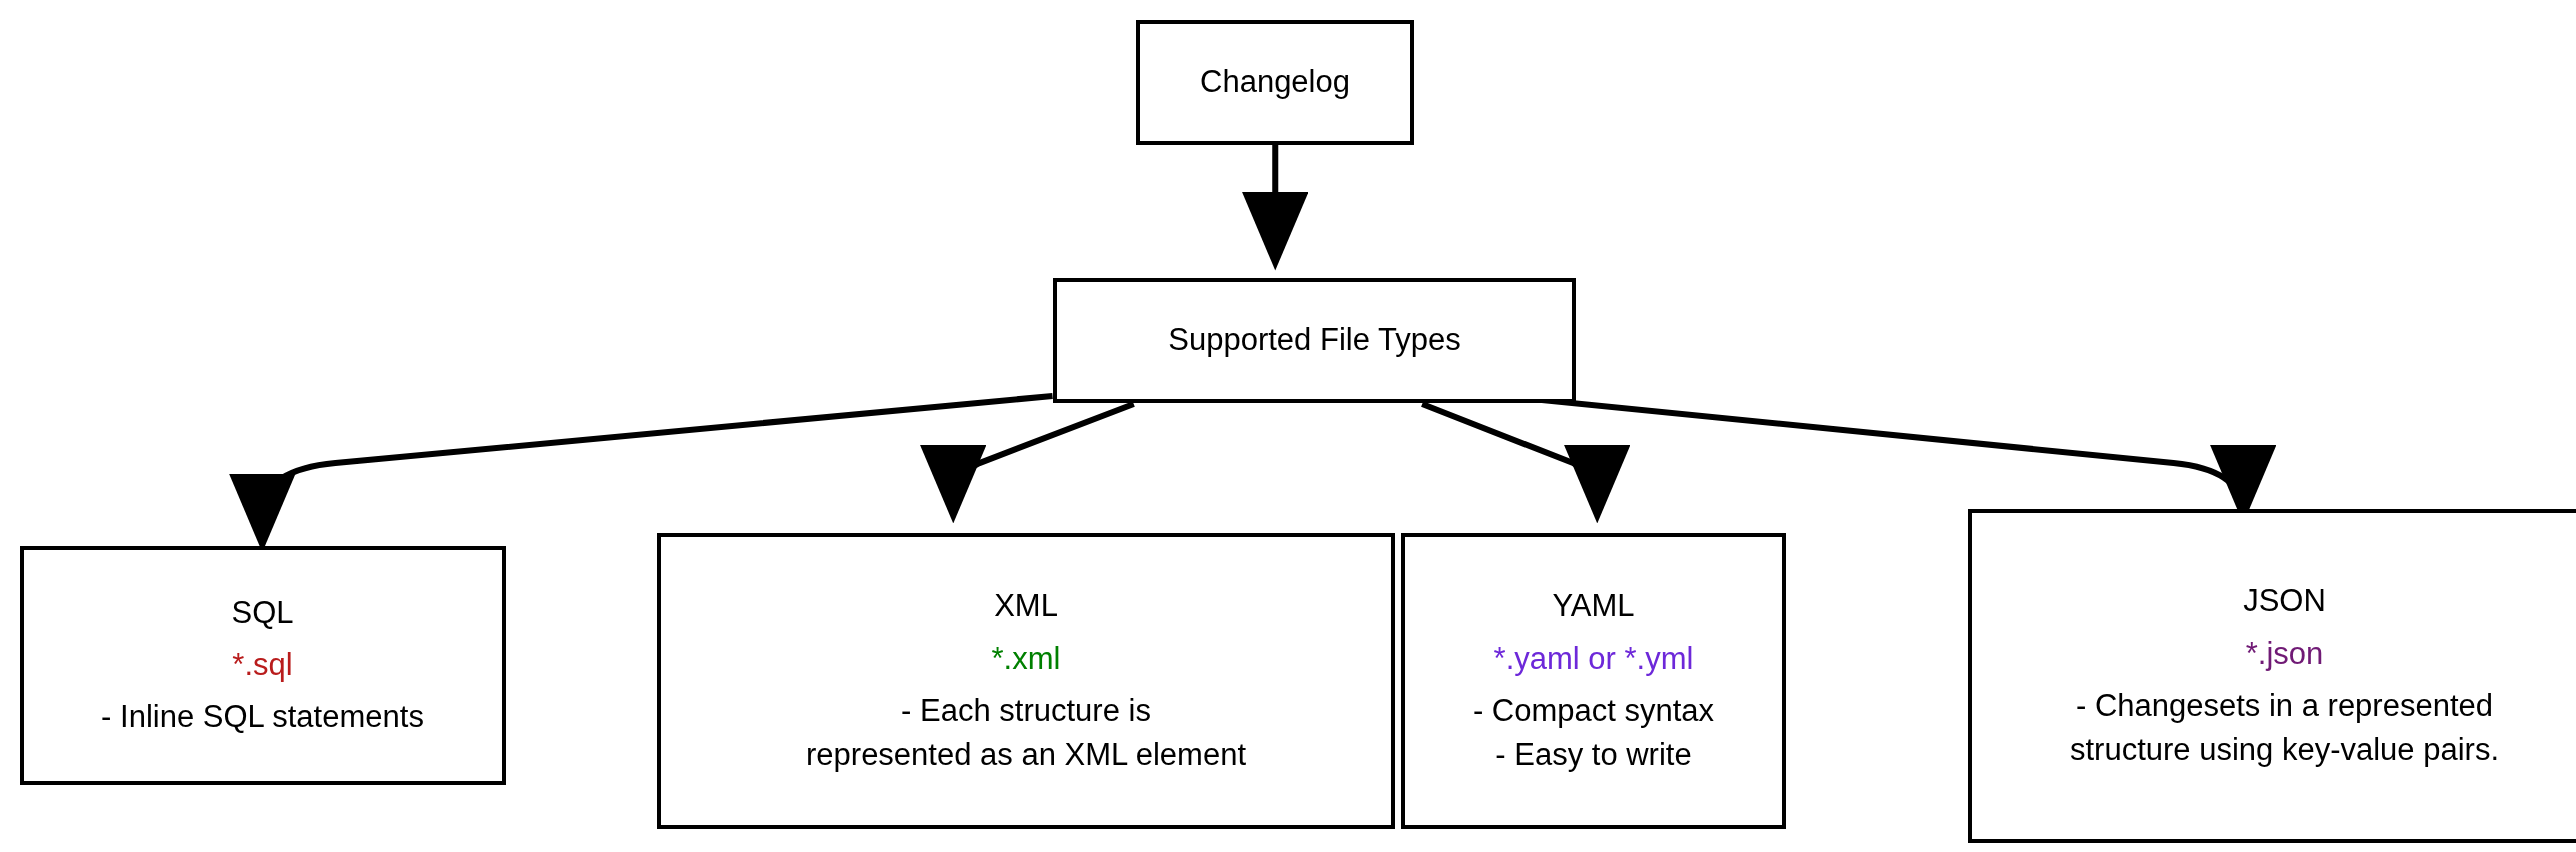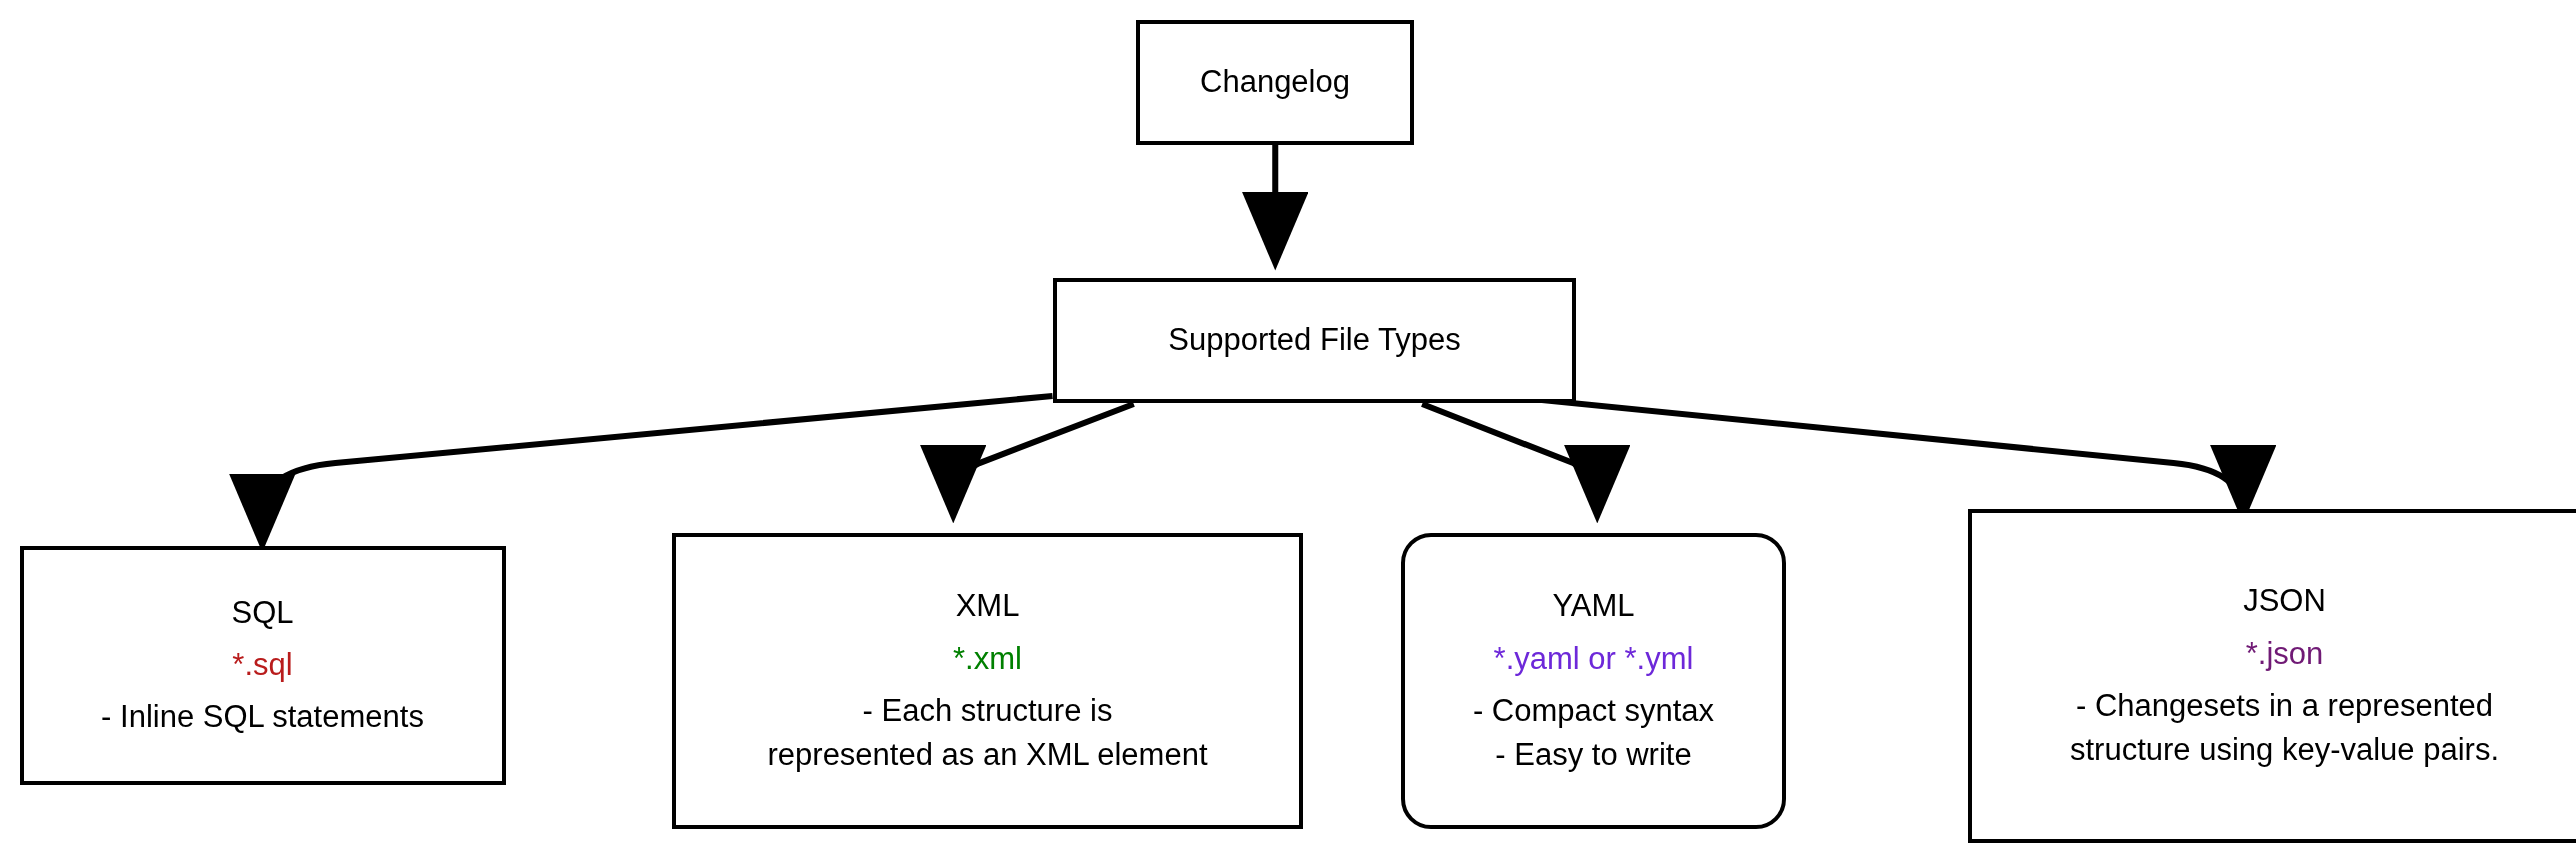--- a/index.html
+++ b/index.html
@@ -73,21 +73,21 @@
   #node-changelog {
     left: 1136px;  top: 19.5px;   width: 278px;  height: 125px;
   }
   #node-supported {
     left: 1053px;  top: 278px;  width: 523px;  height: 125px;
   }
   #node-sql {
     left: 19.5px;    top: 546px;  width: 486px;  height: 239px;
   }
   #node-xml {
-    left: 672px;   top: 533px;  width: 631px;  height: 296px;
+    left: 657px;   top: 533px;  width: 738px;  height: 296px;
   }
   #node-yaml {
     left: 1401px;  top: 533px;  width: 385px;  height: 296px;
   }
   #node-json {
     left: 1920px;  top: 509px;  width: 633px;  height: 334px; margin-left: 48px;
   }
 </style>
 </head>
 <body>
@@ -130,21 +130,21 @@
 
   <div class="node leaf" id="node-xml" style="border-color: rgb(0, 0, 0); background: rgb(255, 255, 255); color: rgb(0, 0, 0);">
     <span class="node-line node-title">XML</span>
     <span class="node-line node-ext" style="color: rgb(0, 128, 0);">*.xml</span>
     <div class="node-desc">
       <span class="node-line">- Each structure is</span>
       <span class="node-line">represented as an XML element</span>
     </div>
   </div>
 
-  <div class="node leaf" id="node-yaml" style="border-color: rgb(0, 0, 0); background: rgb(255, 255, 255); color: rgb(0, 0, 0); border-radius: 30px;">
+  <div class="node leaf" id="node-yaml" style="border-color: rgb(0, 0, 0); background: rgb(255, 255, 255); color: rgb(0, 0, 0);">
     <span class="node-line node-title">YAML</span>
     <span class="node-line node-ext" style="color: #6d28d9;">*.yaml or *.yml</span>
     <div class="node-desc">
       <span class="node-line">- Compact syntax</span>
       <span class="node-line">- Easy to write</span>
     </div>
   </div>
 
   <div class="node leaf" id="node-json" style="border-color: rgb(0, 0, 0); background: rgb(255, 255, 255); color: rgb(0, 0, 0);">
     <span class="node-line node-title">JSON</span>

